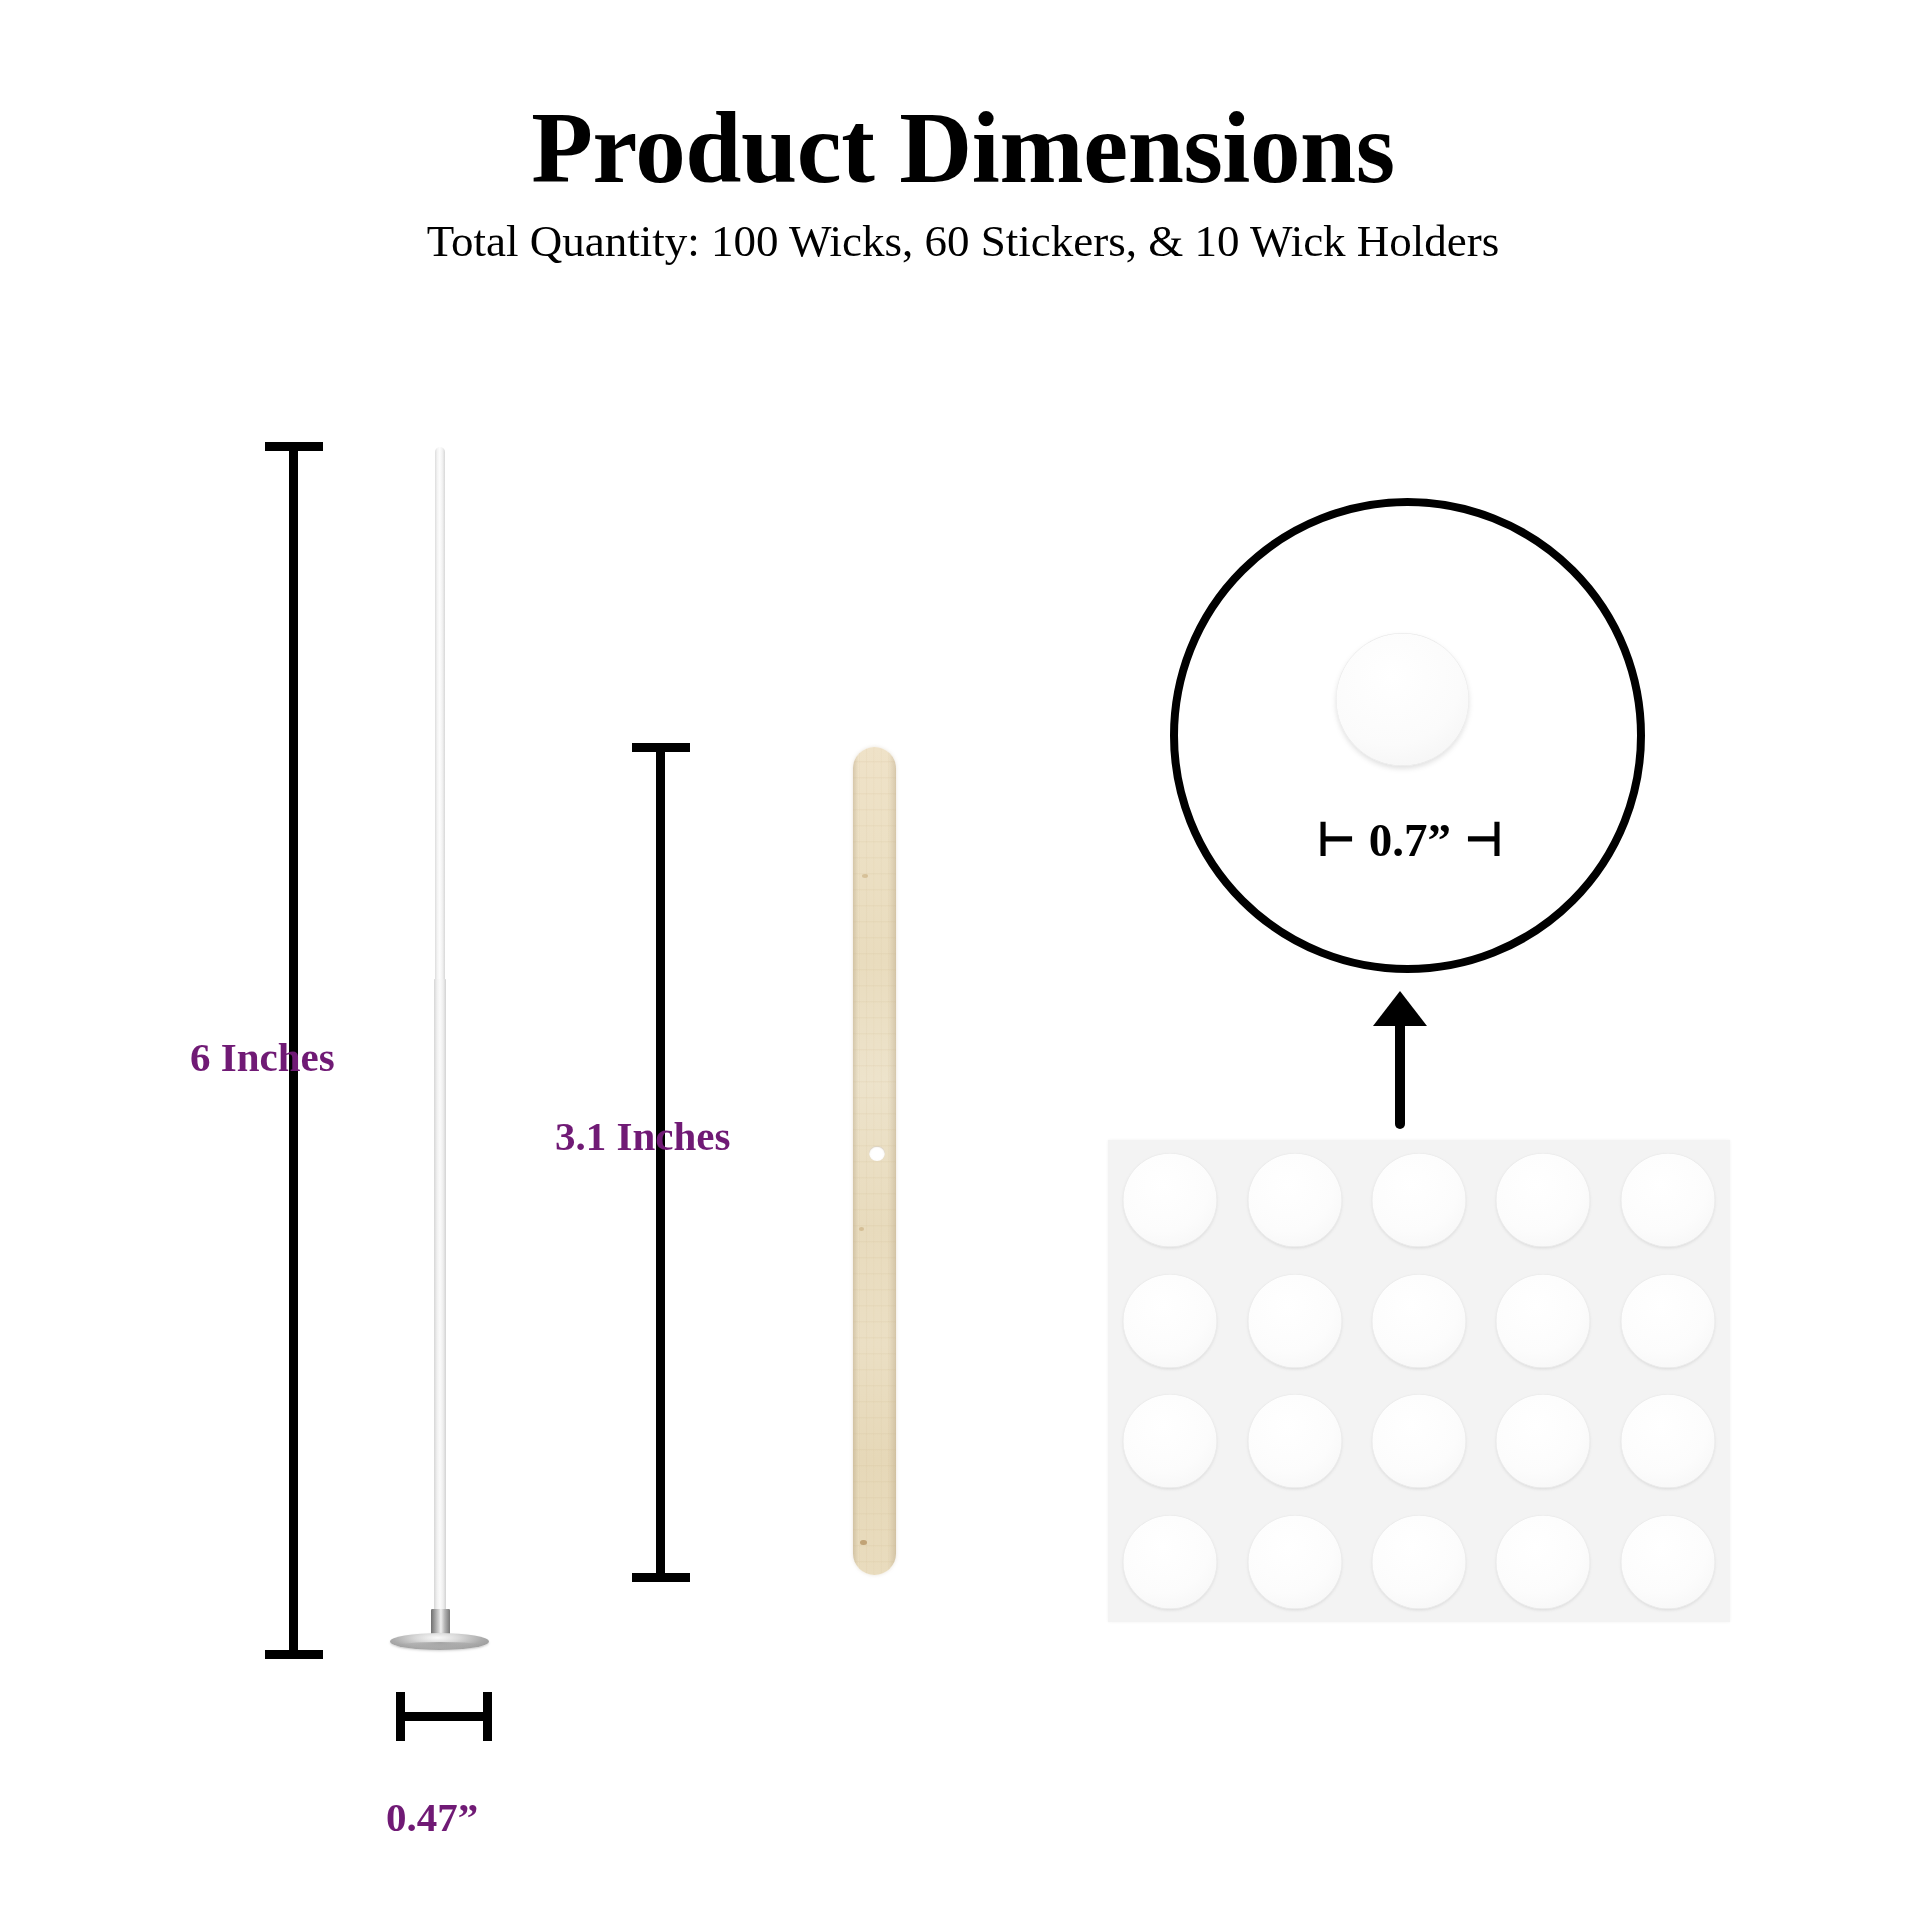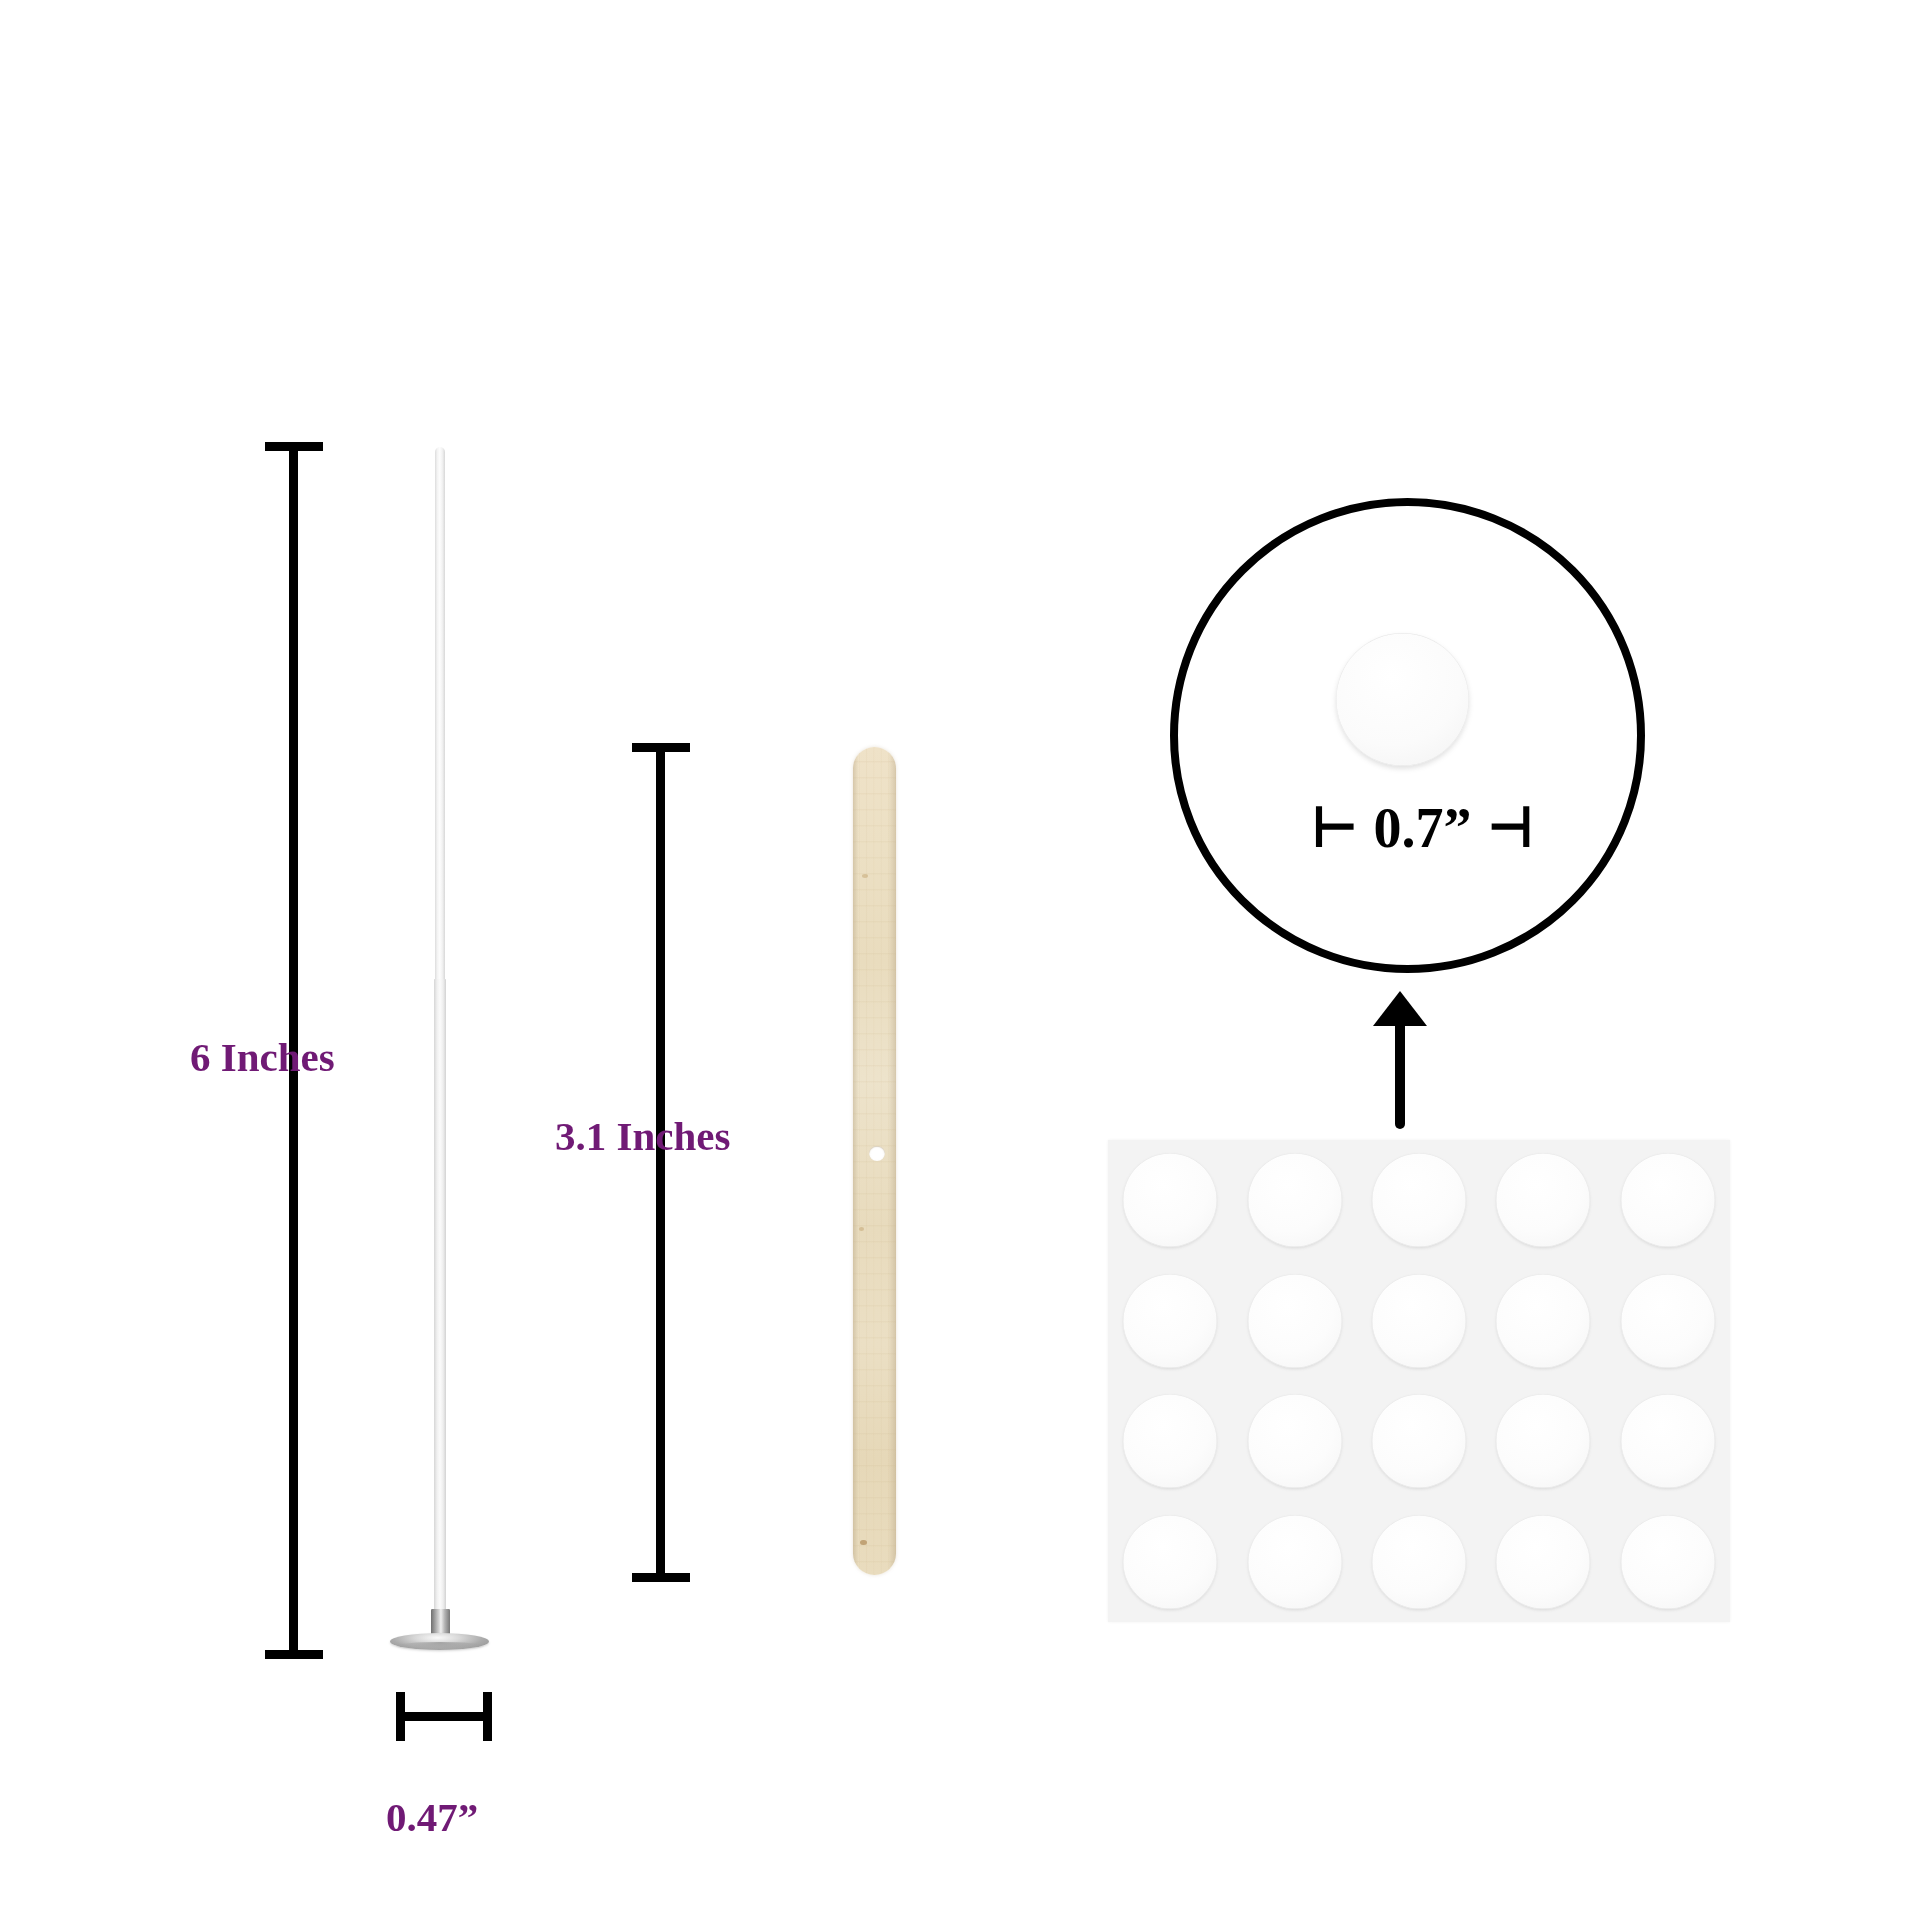--- a/index.html
+++ b/index.html
@@ -270,26 +270,26 @@
   .mag-dim {
     position: absolute;
     left: 1310px;
     top: 799px;
     width: 200px;
     height: 58px;
   }
   .mag-dim-text {
     position: absolute;
     left: 0;
-    top: 0;
+    top: 12px;
     width: 200px;
-    text-align: right;
+    text-align: center;
     font-family: "Liberation Serif", "DejaVu Serif", serif;
     font-weight: 700;
-    font-size: 56px;
+    font-size: 47px;
     line-height: 58px;
     color: #000000;
     white-space: nowrap;
   }
 
   
   .arrow-shaft {
     position: absolute;
     left: 1395px;
     top: 1021px;
@@ -307,20 +307,24 @@
     border-left: 27px solid transparent;
     border-right: 27px solid transparent;
     border-bottom: 35px solid #000000;
   }
 </style>
 </head>
 <body>
 
 <div id="canvas">
 
+  <div class="header">
+    <div class="title">Product Dimensions</div>
+    <div class="subtitle">Total Quantity: 100 Wicks, 60 Stickers, &amp; 10 Wick Holders</div>
+  </div>
 
   <div>
 
     <div class="dimcap-h" style="left:265px; top:442px; width:58px; height:8.5px;"></div>
     <div class="dimline-v" style="left:289px; top:442px; width:9.2px; height:1216px;"></div>
     <div class="dimcap-h" style="left:265px; top:1650px; width:58px; height:8.5px;"></div>
 
     <div class="dim-label" style="left:190px; top:1037px;">6 Inches</div>
 
     <div class="wick-stem"></div>

